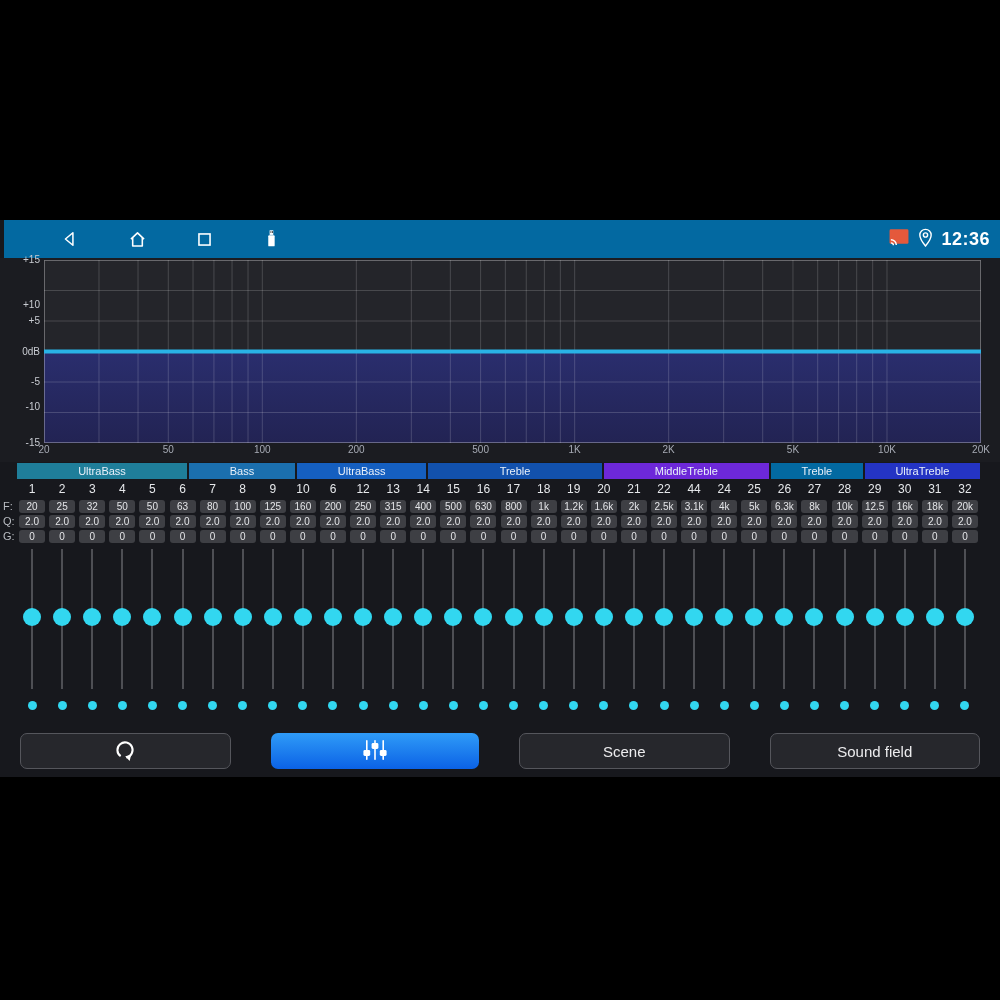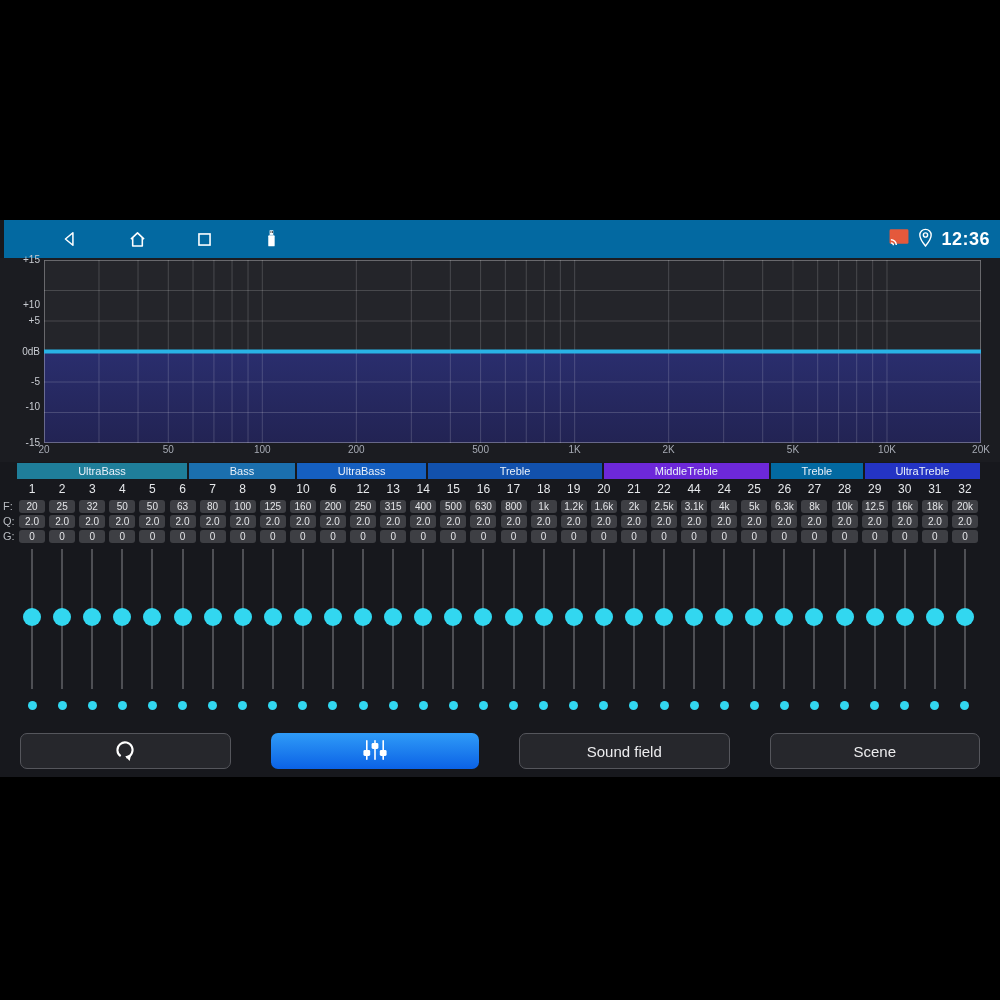--- a/index.html
+++ b/index.html
@@ -621,19 +621,19 @@
           <rect x="6" y="2" width="1.6" height="20" rx="0.8"></rect>
           <rect x="14.2" y="2" width="1.6" height="20" rx="0.8"></rect>
           <rect x="22.4" y="2" width="1.6" height="20" rx="0.8"></rect>
           <rect x="3.4" y="12" width="6.8" height="6" rx="1.4"></rect>
           <rect x="11.6" y="5" width="6.8" height="6" rx="1.4"></rect>
           <rect x="19.8" y="12" width="6.8" height="6" rx="1.4"></rect>
           </svg>
       </span>
     </div>
     <div class="btn">
+      <span>Scene</span>
+    </div>
+    <div class="btn">
       <span>Sound field</span>
-    </div>
-    <div class="btn">
-      <span>Scene</span>
     </div>
   </div>
 </div>
 
 </body></html>

